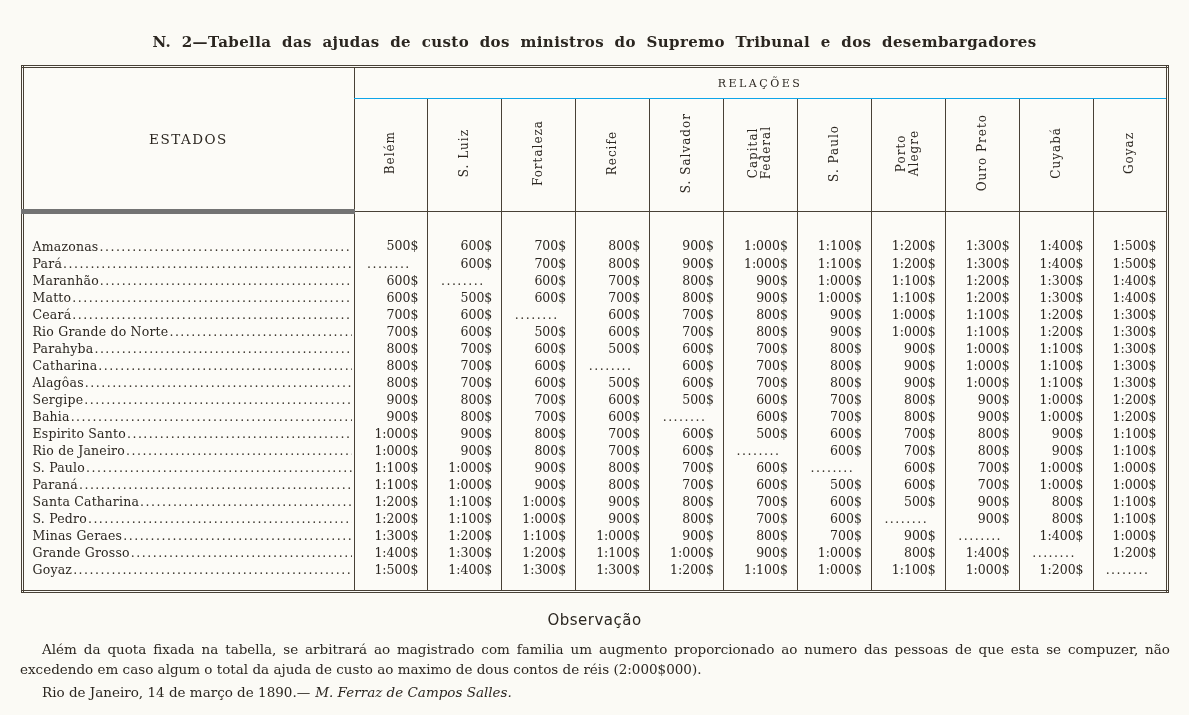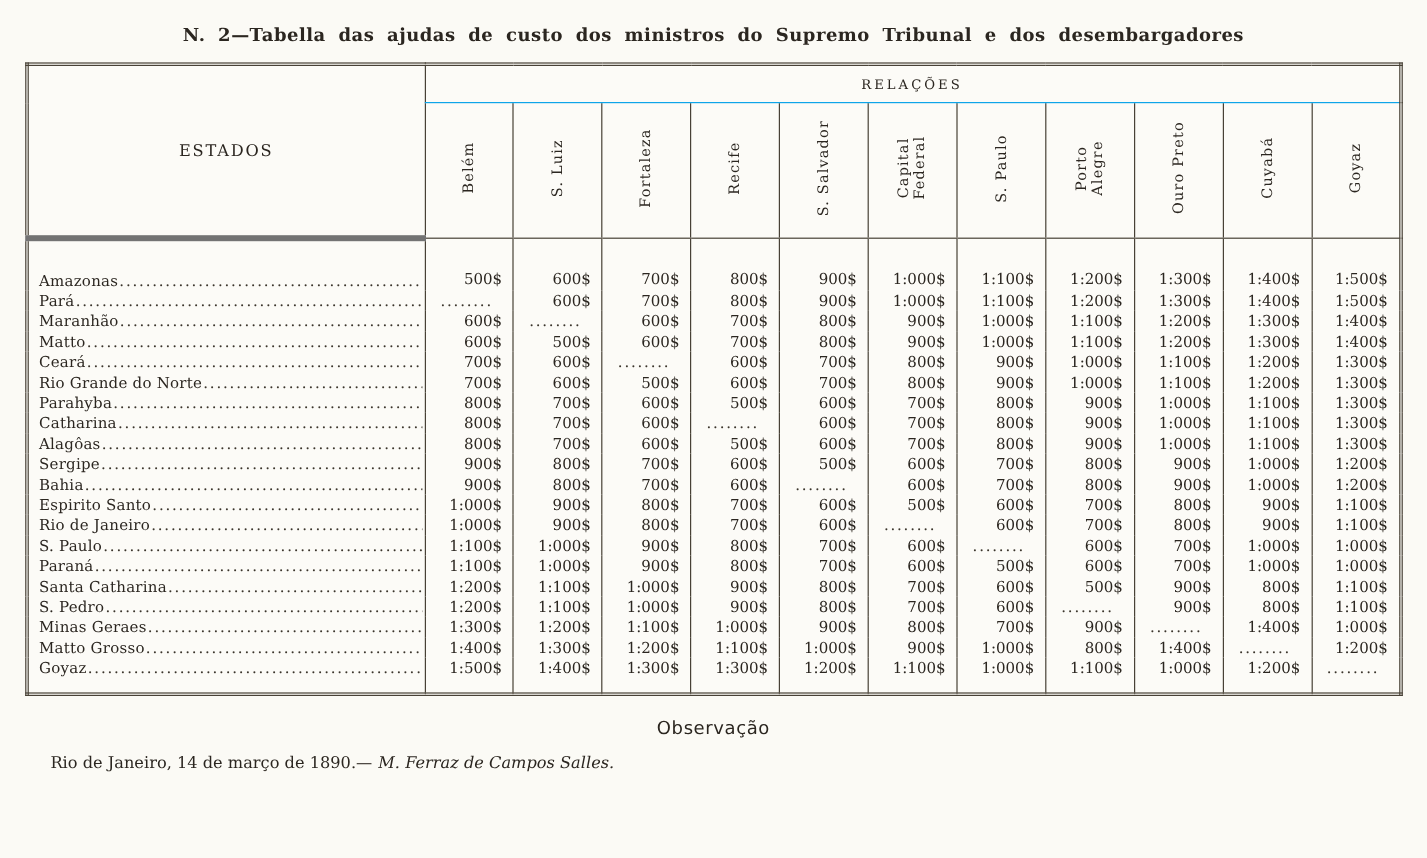--- a/index.html
+++ b/index.html
@@ -11,21 +11,21 @@
     overflow: hidden;
   }
   .page { padding: 14px 20px 0 20px; }
 
   .doc-title {
     text-align: center;
     font-weight: bold;
     font-size: 15px;
     letter-spacing: 0.4px;
     word-spacing: 5px;
-    margin: 6px 0 14px 0;
+    margin: 19px 0 14px 0;
   }
 
   table.cost-table {
     border-collapse: collapse;
     table-layout: fixed;
     width: 1148px;
     margin: 0 auto;
     border: 3px double #484136;
     background: #fcfbf7;
   }
@@ -505,21 +505,21 @@
           <td class="val">800$</td>
           <td class="val">700$</td>
           <td class="val">900$</td>
           <td class="val dots">........</td>
           <td class="val">1:400$</td>
           <td class="val">1:000$</td>
         </tr>
         <tr>
           <td class="state">
             <div class="staterow">
-              <span class="sname">Matto Grosso</span>
+              <span class="sname">Grande Grosso</span>
               <span class="leader"></span>
             </div>
           </td>
           <td class="val">1:400$</td>
           <td class="val">1:300$</td>
           <td class="val">1:200$</td>
           <td class="val">1:100$</td>
           <td class="val">1:000$</td>
           <td class="val">900$</td>
           <td class="val">1:000$</td>
@@ -545,18 +545,19 @@
           <td class="val">1:100$</td>
           <td class="val">1:000$</td>
           <td class="val">1:200$</td>
           <td class="val dots">........</td>
         </tr>
       </tbody>
   </table>
 
   <div class="obs-heading">Observação</div>
 
+  <p class="obs-paragraph">Além da quota fixada na tabella, se arbitrará ao magistrado com familia um augmento proporcionado ao numero das pessoas de que esta se compuzer, não excedendo em caso algum o total da ajuda de custo ao maximo de dous contos de réis (2:000$000).</p>
 
   <p class="signature-line">
     <span>Rio de Janeiro, 14 de março de 1890.—</span><em>M. Ferraz de Campos Salles.</em>
   </p>
 
 </div>
 
 </body></html>

